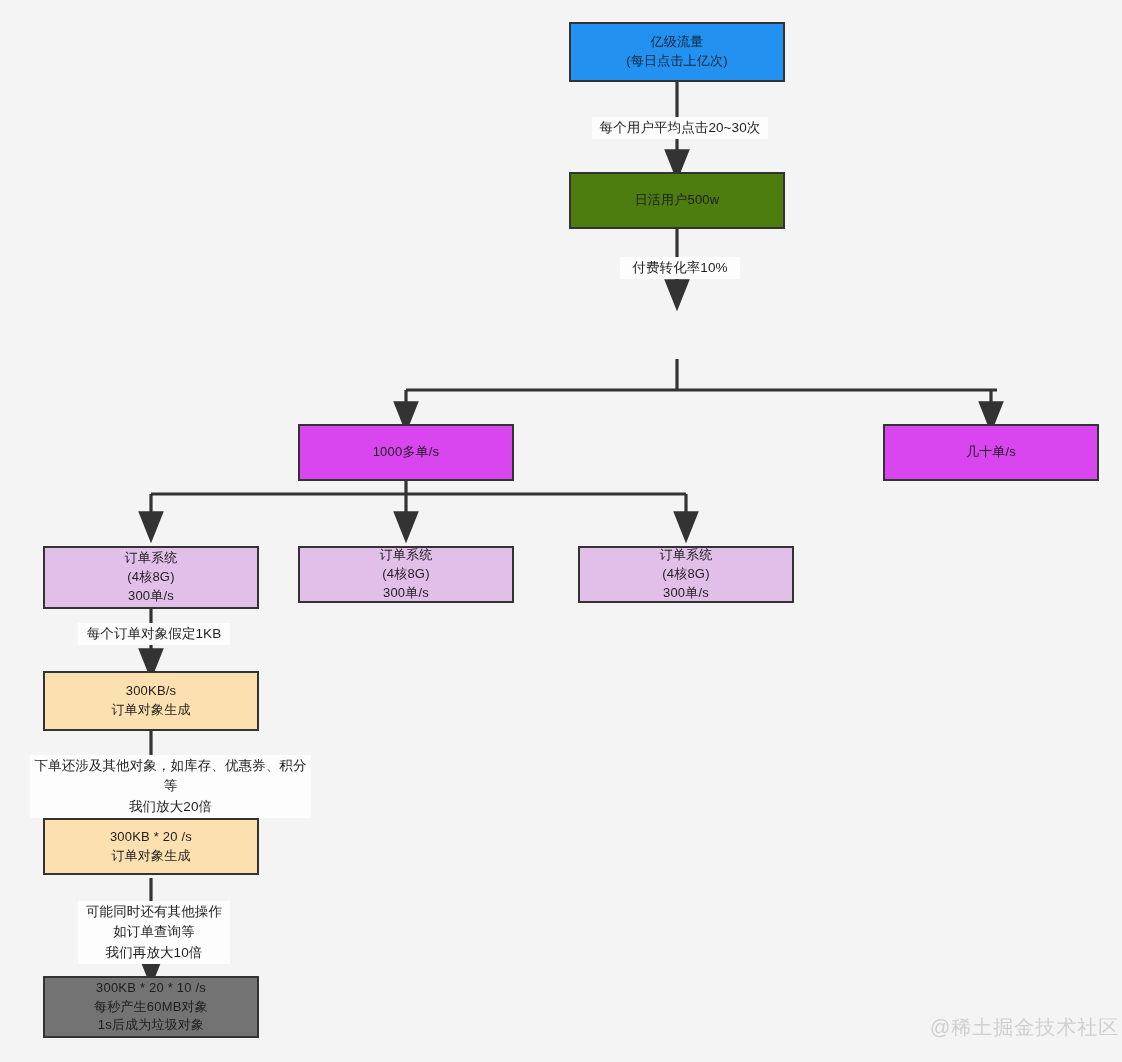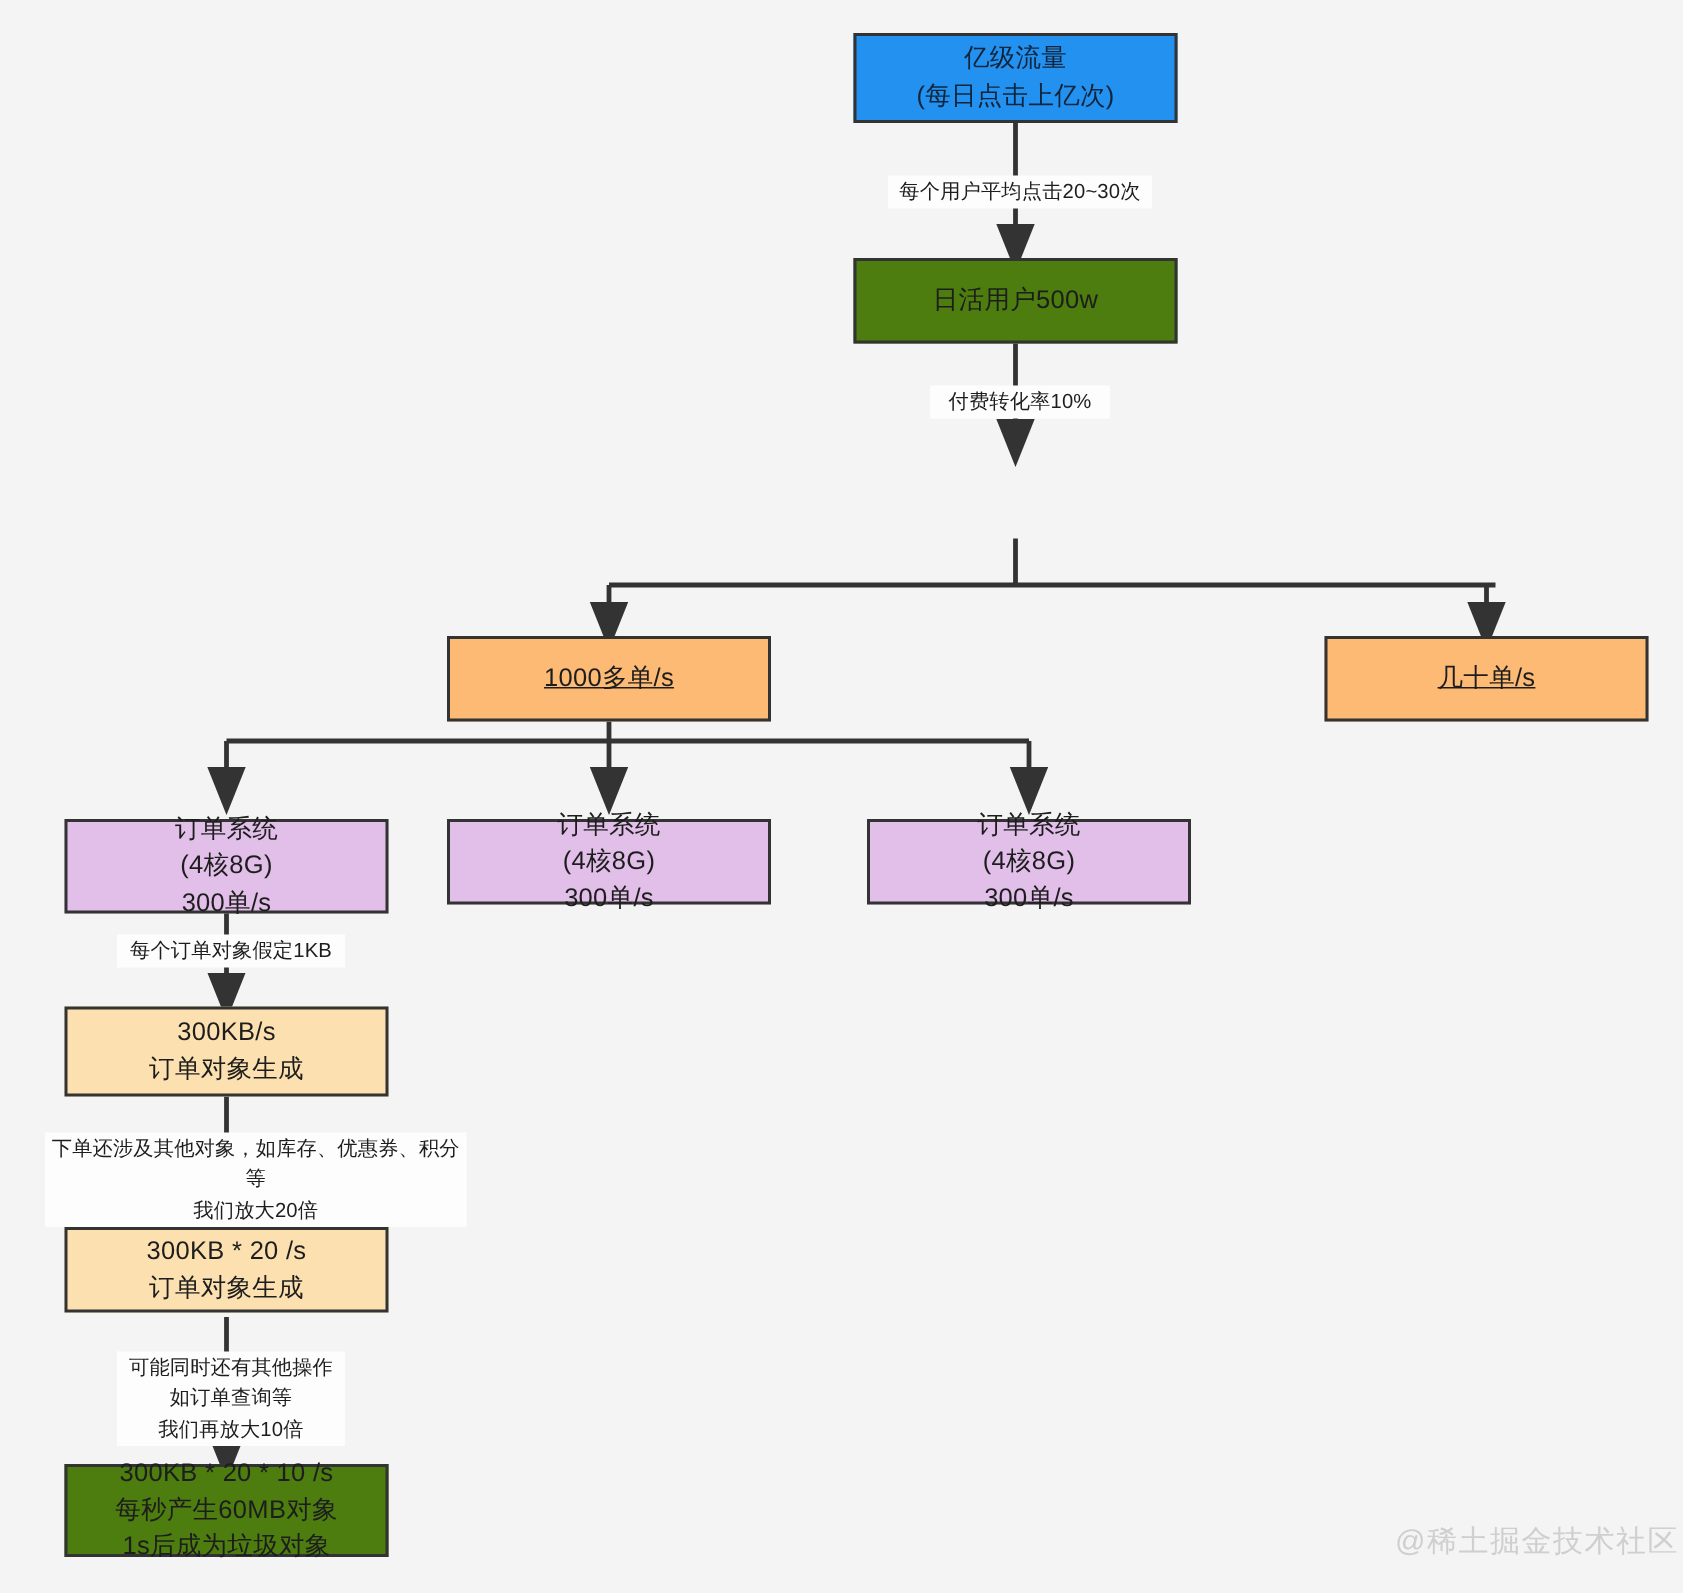--- a/index.html
+++ b/index.html
@@ -29,31 +29,31 @@
   }
   .node {
     position: absolute;
     box-sizing: border-box;
     border: 2px solid #333333;
     display: flex;
     align-items: center;
     justify-content: center;
     text-align: center;
     color: #1d1d1d;
-    font-size: 17px;
+    font-size: 13px;
     line-height: 1.45;
     white-space: pre-line;
     letter-spacing: 0.2px;
   }
   .n-blue      { background: #2391f0; color:#10243a; }
   .n-lightblue { background: #4d7c0f; }
-  .n-cyan      { background: #fdba74; text-decoration: underline; }
+  .n-cyan      { background: #d946ef; }
   .n-purple    { background: #e1bfe9; margin-top: 12px; }
   .n-orange    { background: #fce0b0; }
-  .n-orange-d  { background: #4d7c0f; }
+  .n-orange-d  { background: #737373; }
 
   .edge-label {
     position: absolute;
     background: #fdfdfd;
     color: #1d1d1d;
     font-size: 13.5px;
     line-height: 1.5;
     text-align: center;
     white-space: pre-line;
     padding: 1px 2px;

